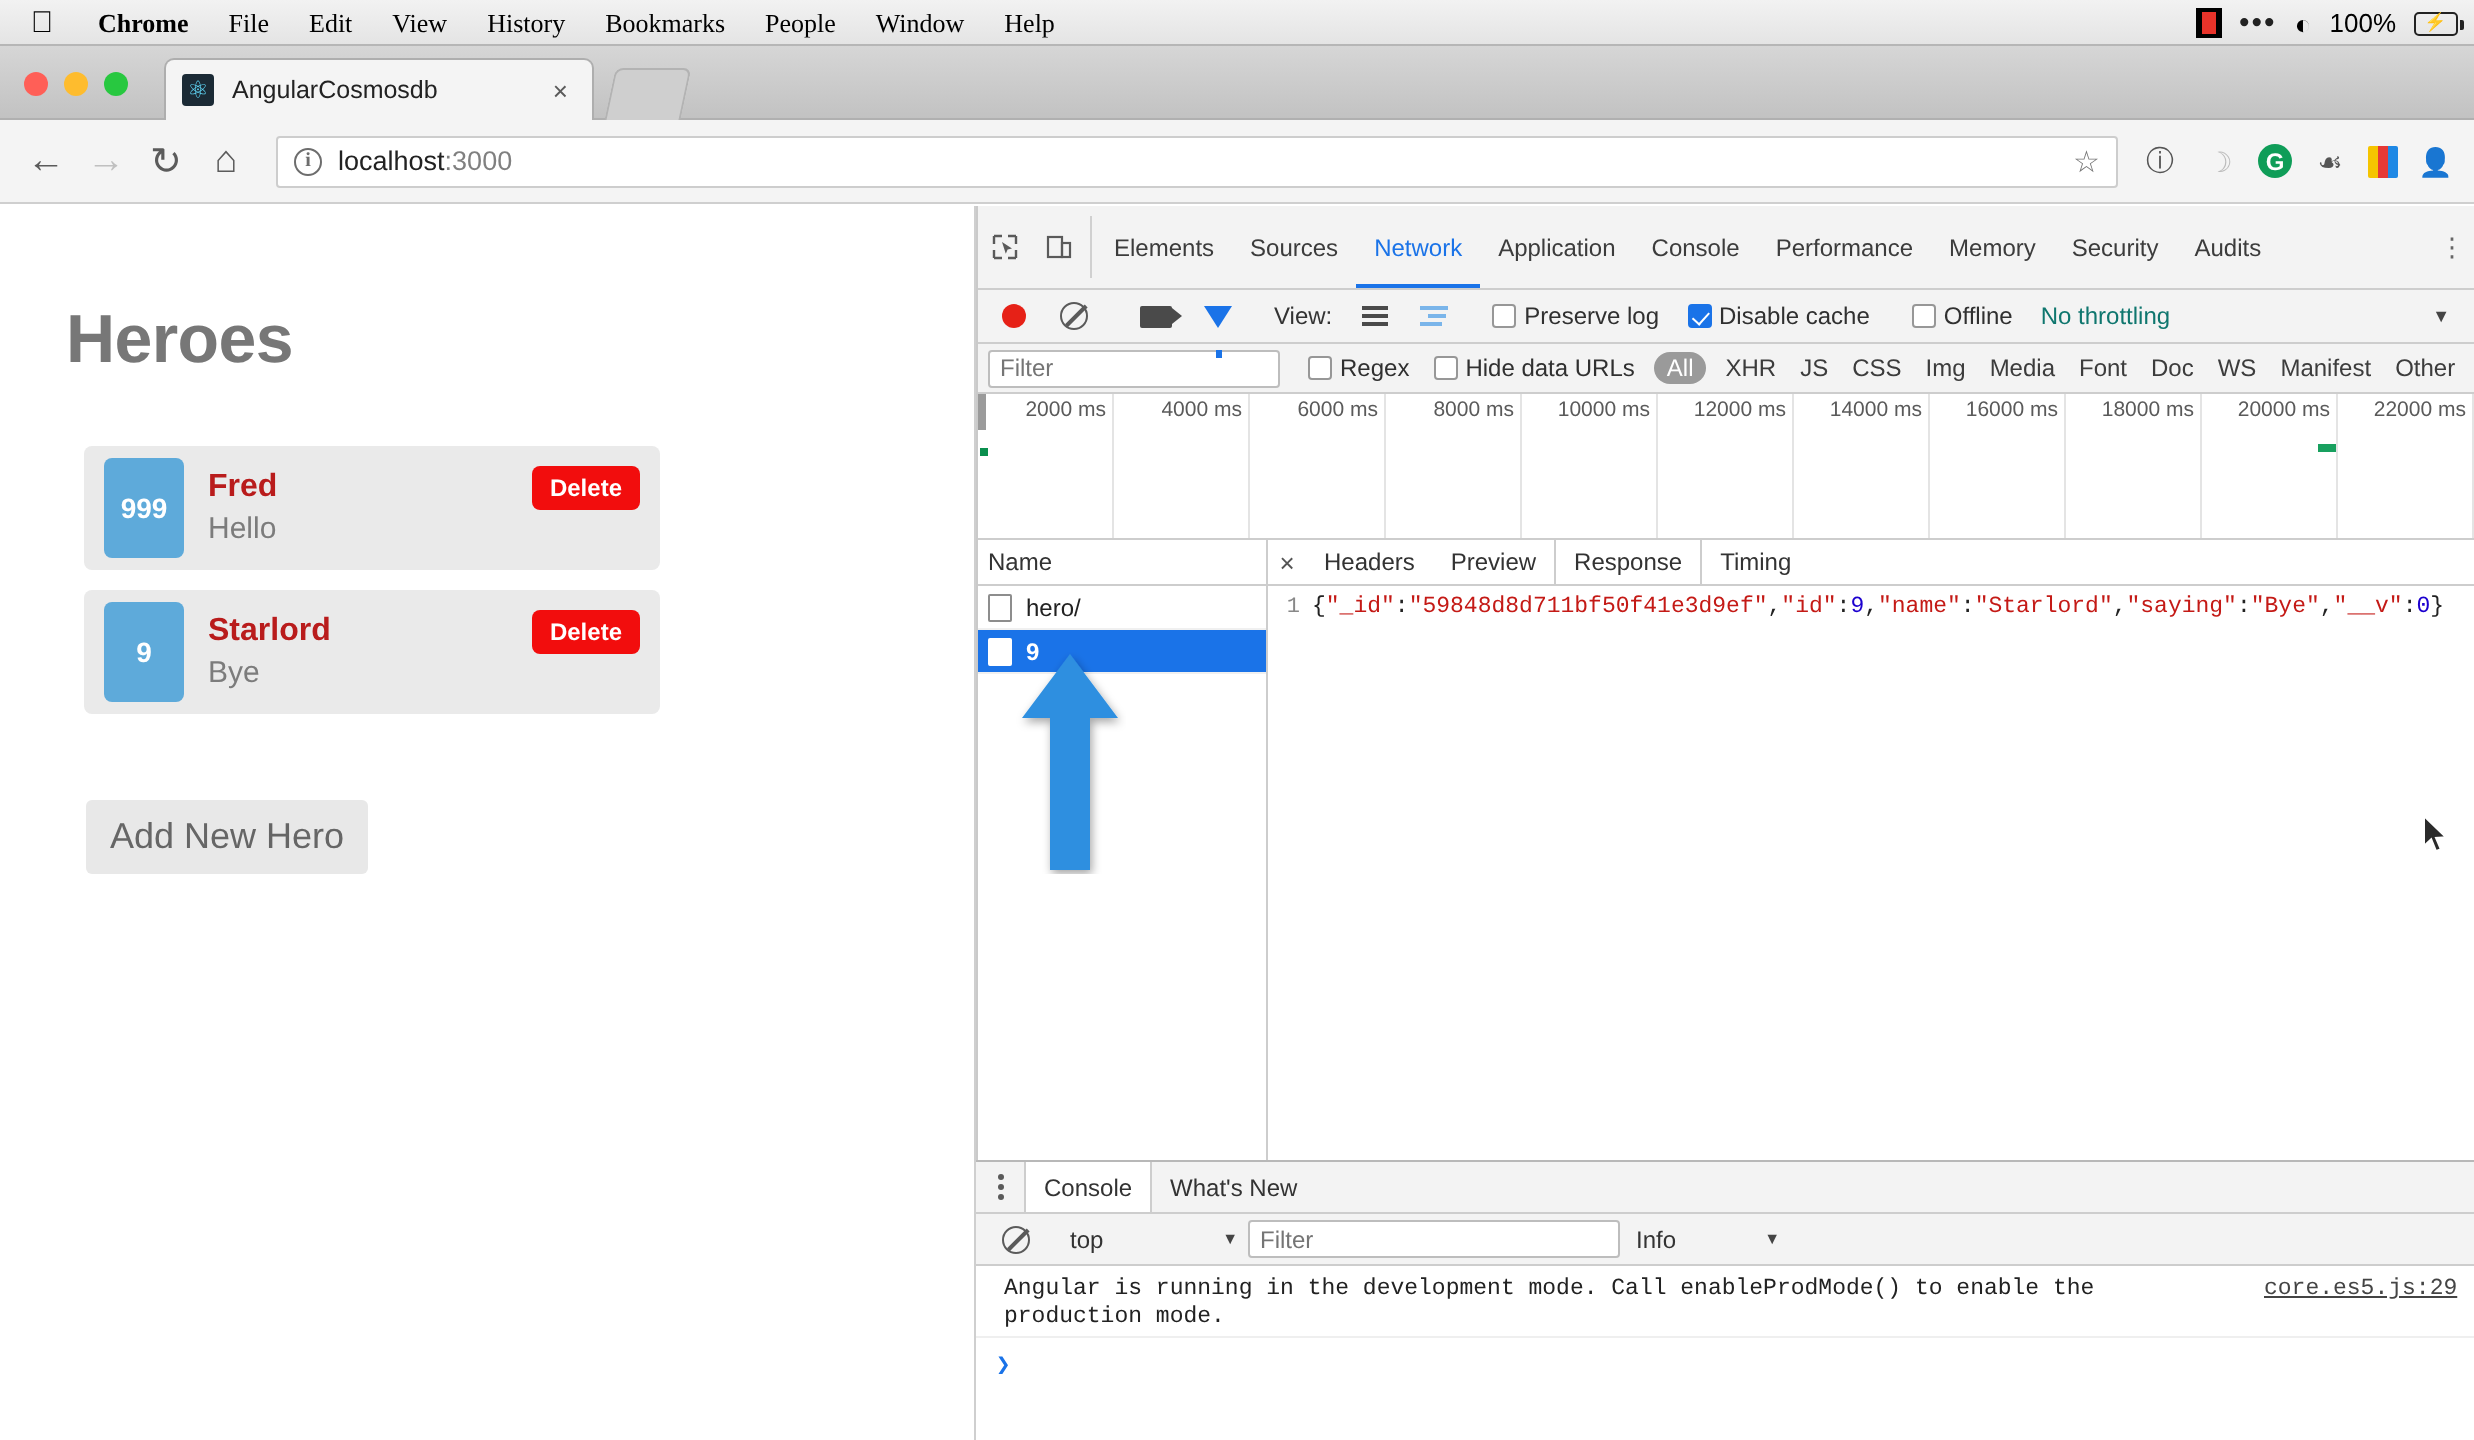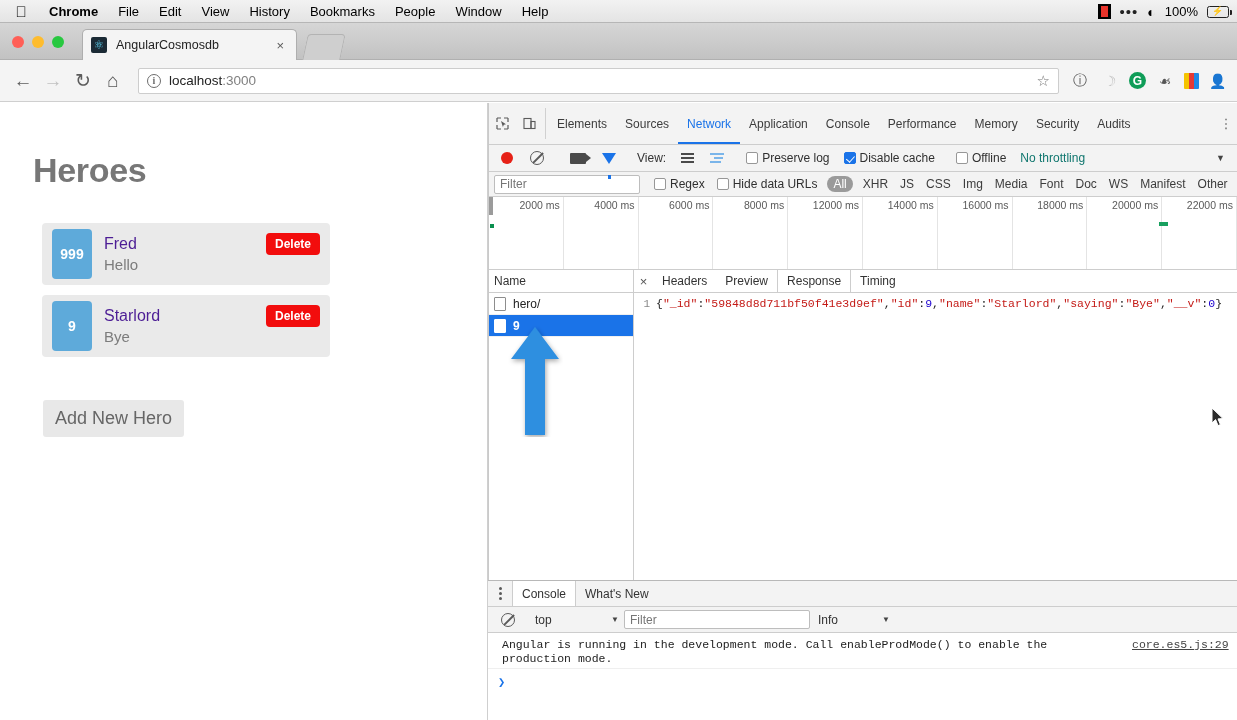--- a/index.html
+++ b/index.html
@@ -17,21 +17,21 @@
     background: linear-gradient(to bottom,#f2f2f2,#e4e4e4);
     border-bottom: 1px solid #b6b6b6;
     display: flex; align-items: center;
     font-size: 13px; color: #000;
   }
   .apple-logo {
     width: 14px; height: 16px; margin: 0 11px 0 14px;
     display: flex; align-items: center; justify-content: center;
     font-size: 15px; line-height: 1;
   }
-  .macbar .mitem { padding: 0 10px; line-height: 23px; white-space: nowrap; }
+  .macbar .mitem { padding: 0 10px; line-height: 23px; white-space: nowrap; font-family: Liberation Serif, serif; }
   .macbar .mitem.bold { font-weight: bold; }
   .macbar .right { position: absolute; right: 0; top: 0; height: 23px;
     display: flex; align-items: center; padding-right: 8px; gap: 9px; }
   .film-icon { width: 13px; height: 15px; background: #000; position: relative;
      display:flex; align-items:center; justify-content:center;}
   .film-icon::before { content:''; width:7px; height:11px; background:#e8332a; display:block;}
   .dots-icon { font-size: 15px; letter-spacing: 1px; line-height: 1; color:#222;}
   .wifi-icon { font-size: 14px; line-height: 1; }
   .pct { font-size: 13px; }
   .batt { width: 22px; height: 12px; border: 1.4px solid #222; border-radius: 2.5px;
@@ -114,21 +114,21 @@
   .hero-card {
     position: relative; height: 62px; background: #eaeaea; border-radius: 4px;
     margin-bottom: 10px; display: flex; align-items: stretch; padding: 6px 0 6px 0;
   }
   .hero-badge {
     width: 40px; margin: 0 12px 0 10px; background: #5eaada; color: #fff;
     border-radius: 4px; display: flex; align-items: center; justify-content: center;
     font-size: 14px; font-weight: bold; flex: none;
   }
   .hero-text { display: flex; flex-direction: column; justify-content: center; gap: 2px; }
-  .hero-name { font-size: 16px; font-weight: normal; color: #4c1d95; line-height: 1.15; }
+  .hero-name { font-size: 16px; font-weight: bold; color: #b91c1c; line-height: 1.15; }
   .hero-saying { font-size: 15px; color: #7c7c7c; line-height: 1.15; }
   .del-btn {
     position: absolute; right: 10px; top: 10px; background: #f20d0d; color: #fff;
     font-size: 12px; font-weight: bold; border: none; border-radius: 4px;
     padding: 4px 9px; cursor: pointer; font-family: "Liberation Sans", sans-serif;
   }
   .add-btn {
     position: absolute; left: 43px; top: 297px; background: #e8e8e8; border: none;
     border-radius: 3px; padding: 8px 12px; font-size: 18px; color: #666;
     cursor: pointer; font-family: "Liberation Sans", sans-serif;
@@ -481,20 +481,23 @@
             <div class="ov-cell">
                 <span>4000 ms</span>
               </div>
             <div class="ov-cell">
                 <span>6000 ms</span>
               </div>
             <div class="ov-cell">
                 <span>8000 ms</span>
               </div>
             <div class="ov-cell">
+                <span>10000 ms</span>
+              </div>
+            <div class="ov-cell">
                 <span>12000 ms</span>
               </div>
             <div class="ov-cell">
                 <span>14000 ms</span>
               </div>
             <div class="ov-cell">
                 <span>16000 ms</span>
               </div>
             <div class="ov-cell">
                 <span>18000 ms</span>

